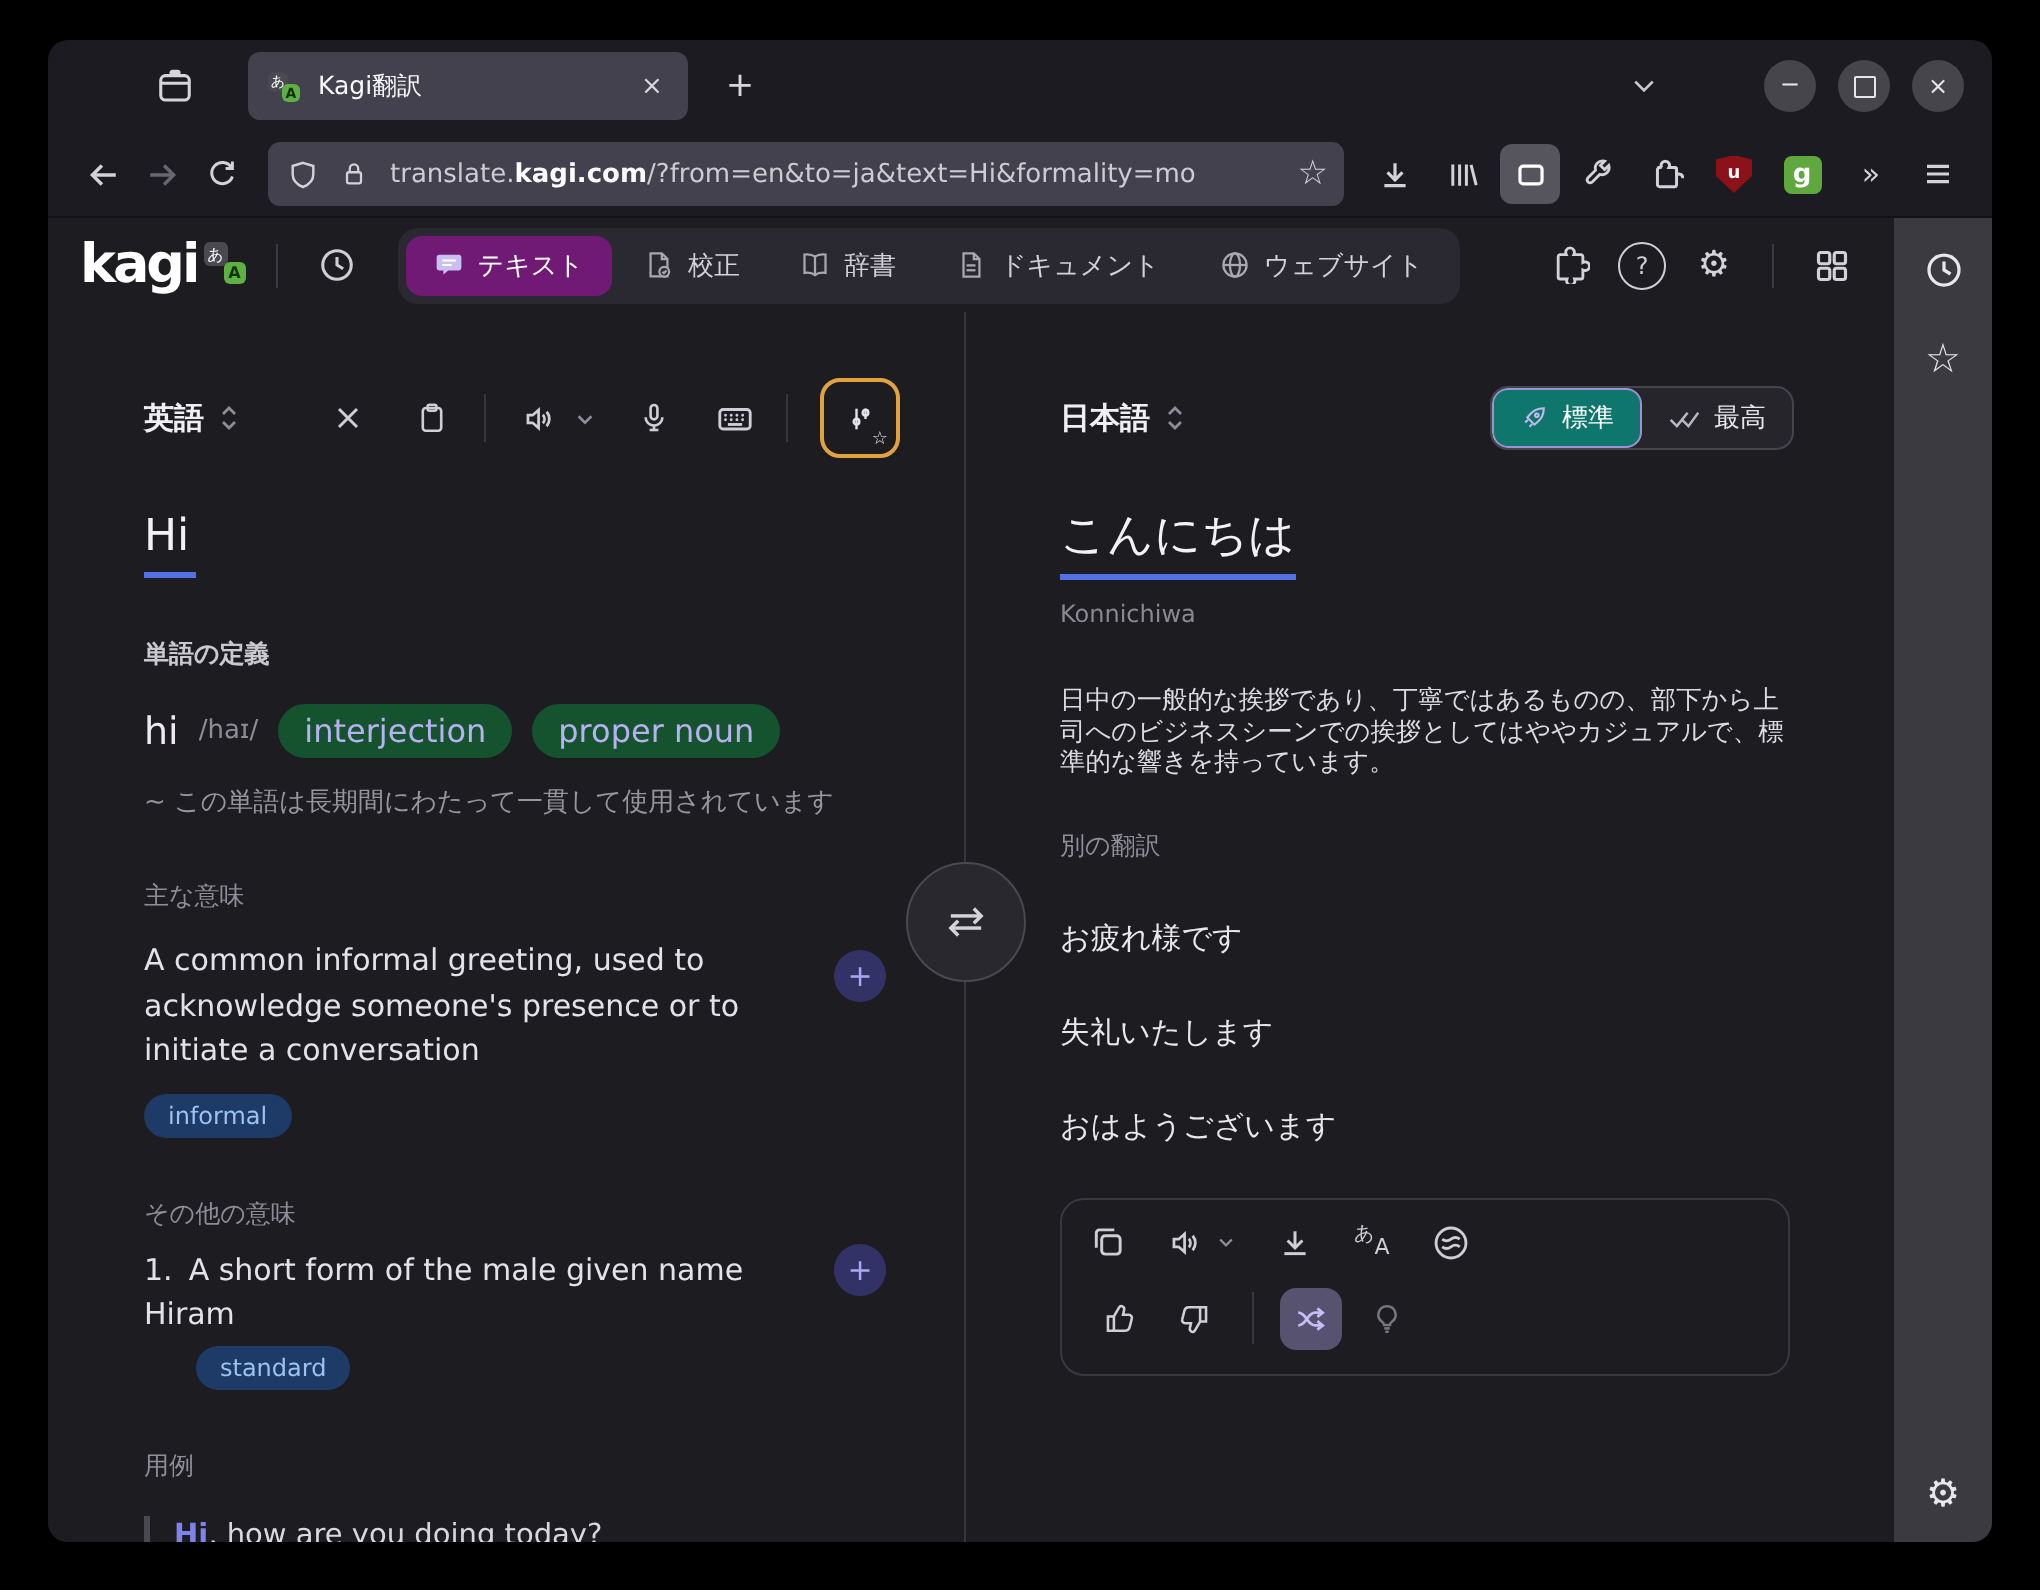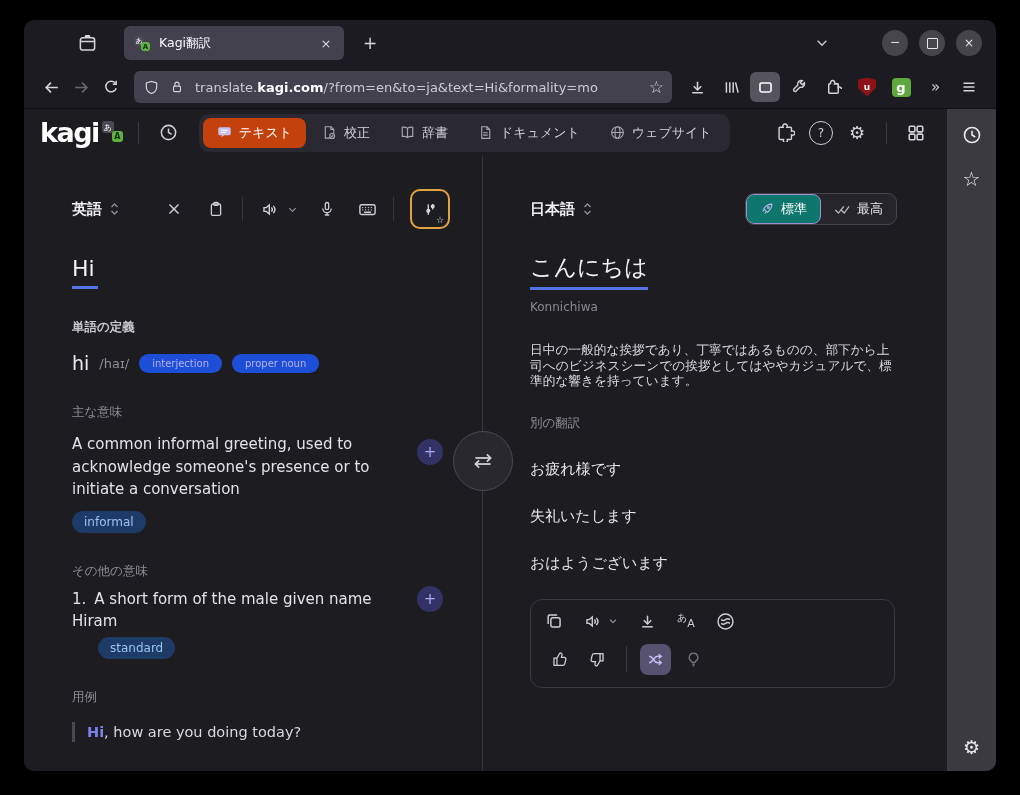--- a/index.html
+++ b/index.html
@@ -45,21 +45,21 @@
   .kheader{height:47px;display:flex;align-items:center;padding:0 16px;flex:none;}
   .klogo{display:flex;align-items:flex-start;gap:3px;}
   .klogo-text{font-size:27px;font-weight:800;letter-spacing:-1.5px;color:#fff;line-height:1;}
   .badge2{position:relative;width:22px;height:22px;margin-top:2px;}
   .badge2 .b1{position:absolute;left:0;top:0;width:12px;height:12px;background:#4a4952;border-radius:3px;color:#fff;font-size:8px;display:flex;align-items:center;justify-content:center;}
   .badge2 .b2{position:absolute;right:1px;bottom:1px;width:11px;height:11px;background:#5fb043;border-radius:3px;color:#12330a;font-size:8px;font-weight:700;display:flex;align-items:center;justify-content:center;}
   .vdiv{width:1px;height:22px;background:#3b3a42;margin:0 14px;}
   .hist{width:32px;height:32px;display:flex;align-items:center;justify-content:center;color:#cfced6;border-radius:6px;}
   .navgroup{margin-left:14px;background:#2a2931;border-radius:10px;padding:4px;display:flex;align-items:center;gap:2px;}
   .navpill{height:30px;border-radius:8px;display:flex;align-items:center;gap:7px;padding:0 14px;font-size:13px;color:#d2d1d8;}
-  .navpill.sel{background:#c2410c;color:#fff;}
+  .navpill.sel{background:#701a75;color:#fff;}
   .navpill .nic{color:#a9a8b2;}
   .navpill.sel .nic{color:#c9c0f2;}
   .hdr-right{margin-left:auto;display:flex;align-items:center;gap:6px;color:#d3d2d8;}
   .help-btn{width:22px;height:22px;border:1.4px solid #cfced6;border-radius:50%;display:flex;align-items:center;justify-content:center;font-size:12px;color:#cfced6;}
 
   .content{flex:1;display:flex;position:relative;min-height:0;}
   .lpanel{width:459px;flex:none;border-right:1px solid #37363d;box-sizing:border-box;padding:34px 24px 0 48px;}
   .rpanel{flex:1;box-sizing:border-box;padding:34px 50px 0 47px;min-width:0;}
 
   
@@ -70,21 +70,21 @@
   .sliders-btn{width:36px;height:36px;border:2px solid #e2a23d;border-radius:10px;display:flex;align-items:center;justify-content:center;position:relative;color:#e3e2e8;margin-left:4px;}
   .sliders-btn .mini-star{position:absolute;right:4px;bottom:2px;font-size:9px;color:#e3e2e8;}
 
   .src-text{margin-top:28px;font-size:22px;color:#f2f1f5;}
   .src-text span{display:inline-block;border-bottom:3px solid #5571e6;padding-bottom:5px;min-width:26px;}
   .sec{font-size:12.5px;color:#8f8e98;margin-top:30px;}
   .sec.strong{color:#c9c8cf;font-weight:700;}
   .wordrow{display:flex;align-items:center;gap:10px;margin-top:16px;}
   .word{font-size:19px;color:#eceaf0;}
   .pron{font-size:13px;color:#8f8e98;}
-  .pos-badge{background:#1d4ed8;color:#b7b1f2;font-size:10px;padding:4px 13px;border-radius:999px;}
+  .pos-badge{background:#14532d;color:#b7b1f2;font-size:16px;padding:4px 13px;border-radius:999px;}
   .note{font-size:13px;color:#97969f;margin-top:13px;}
   .defrow{display:flex;align-items:flex-start;margin-top:12px;gap:10px;}
   .deftext{flex:1;max-width:335px;font-size:15px;line-height:1.5;color:#e3e2e8;}
   .plus-btn{width:26px;height:26px;border-radius:50%;background:#333266;color:#aba6f0;font-size:15px;display:flex;align-items:center;justify-content:center;flex:none;margin-top:6px;}
   .reg-badge{display:inline-block;background:#1e3a66;color:#9cc2f2;font-size:12px;padding:4px 12px;border-radius:999px;margin-top:10px;}
   .numrow .num{color:#e3e2e8;margin-right:8px;}
   .indent{margin-left:26px;}
   .example{border-left:3px solid #4a4951;padding:2px 0 2px 12px;margin-top:16px;font-size:14.5px;color:#d9d8de;}
   .example .hi{color:#7f82ea;font-weight:700;}
 
@@ -408,20 +408,21 @@
 
           <div class="src-text"><span>Hi</span></div>
 
           <div class="sec strong">単語の定義</div>
           <div class="wordrow">
             <span class="word">hi</span>
             <span class="pron">/haɪ/</span>
             <span class="pos-badge">interjection</span>
             <span class="pos-badge">proper noun</span>
           </div>
+          <div class="note">~ この単語は長期間にわたって一貫して使用されています</div>
 
           <div class="sec">主な意味</div>
           <div class="defrow">
             <div class="deftext">A common informal greeting, used to acknowledge someone's presence or to initiate a conversation</div>
             <div class="plus-btn">+</div>
           </div>
           <span class="reg-badge">informal</span>
 
           <div class="sec">その他の意味</div>
           <div class="defrow numrow" style="margin-top:8px;">

